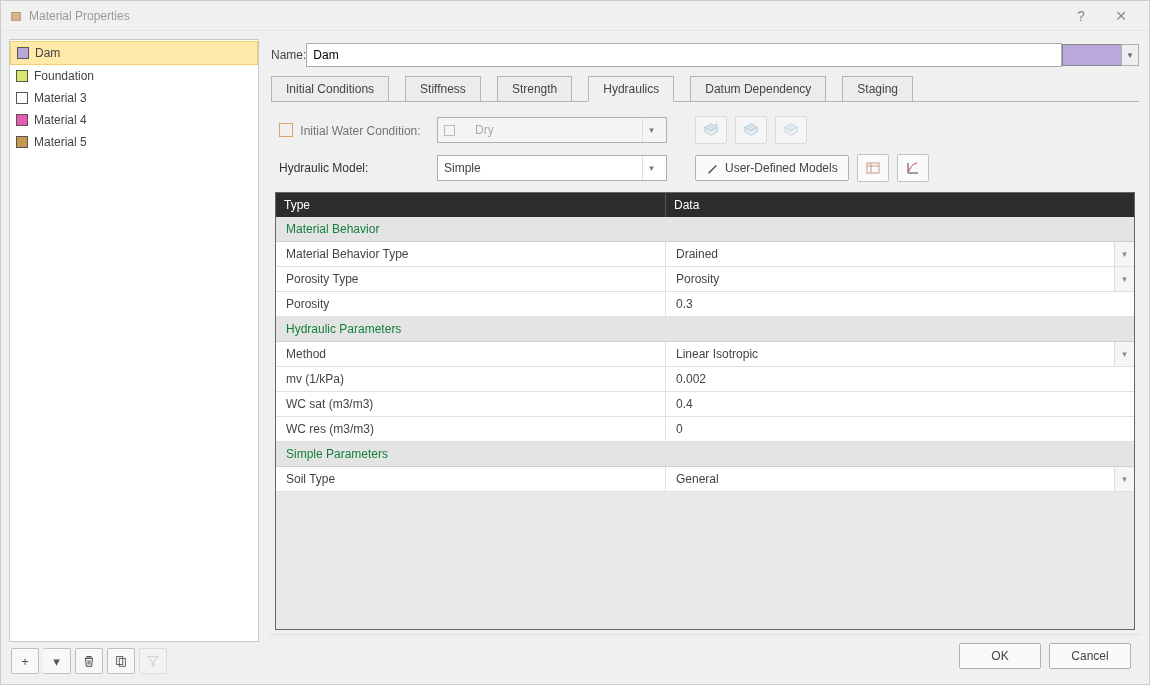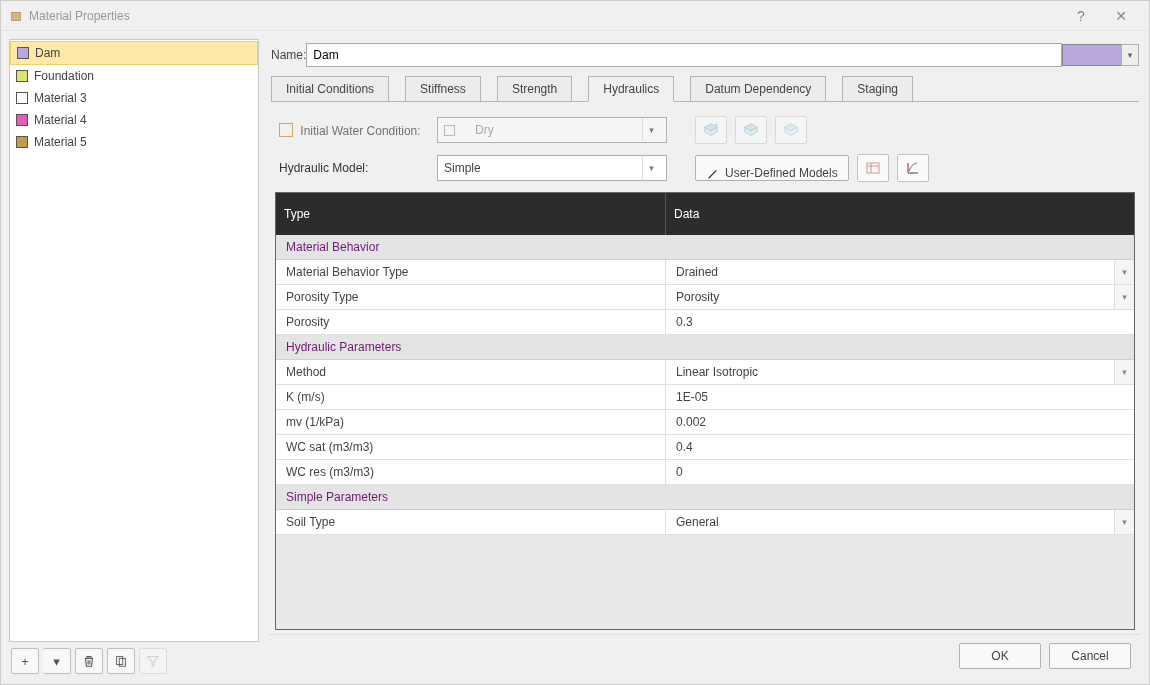--- a/index.html
+++ b/index.html
@@ -166,41 +166,41 @@
 
   .icon-btn {
     width: 32px; height: 28px; border: 1px solid #c3c3c3; background: #fafafa;
     display: flex; align-items: center; justify-content: center; cursor: pointer;
     border-radius: 2px;
   }
   .icon-btn.disabled { opacity: 0.5; cursor: default; }
 
   .btn {
     height: 26px; padding: 0 10px; border: 1px solid #b0b0b0; background: #fafafa;
-    display: flex; align-items: flex-end; gap: 6px; cursor: pointer; border-radius: 2px;
+    display: flex; align-items: center; gap: 6px; cursor: pointer; border-radius: 2px;
   }
 
   .grid-wrap {
     flex: 1; border: 1px solid #666;
     background: #e9e9e9;
     display: flex; flex-direction: column;
     min-height: 0;
     margin: 0 2px;
   }
   .ghead {
     display: flex; background: #2c2c2c; color: #fff; font-weight: normal;
   }
-  .ghead .gc { padding: 14px 8px; }
+  .ghead .gc { padding: 5px 8px; }
   .gc.type { width: 390px; border-right: 1px solid #555; }
   .gc.data { flex: 1; }
   .gbody {
     flex: 1; overflow: auto; background: #e9e9e9;
   }
   .section {
-    background: #e4e4e4; padding: 5px 10px; color: #701a75;
+    background: #e4e4e4; padding: 5px 10px; color: #15803d;
     border-bottom: 1px solid #cfcfcf;
   }
   .gr {
     display: flex; background: #fff; border-bottom: 1px solid #e0e0e0;
   }
   .gr .gc { padding: 5px 10px; }
   .gr .type { width: 390px; border-right: 1px solid #e0e0e0; }
   .gr .data { flex: 1; position: relative; }
   .dd-indicator {
     position: absolute; right: 0; top: 0; bottom: 0; width: 20px;
@@ -389,24 +389,20 @@
               <div class="gr">
                 <div class="gc type">Porosity</div>
                 <div class="gc data">0.3</div>
               </div>
               <div class="section">Hydraulic Parameters</div>
               <div class="gr has-dd">
                 <div class="gc type">Method</div>
                 <div class="gc data">Linear Isotropic<span class="dd-indicator">▾</span></div>
               </div>
               <div class="gr">
-                <div class="gc type">K (m/s)</div>
-                <div class="gc data">1E-05</div>
-              </div>
-              <div class="gr">
                 <div class="gc type">mv (1/kPa)</div>
                 <div class="gc data">0.002</div>
               </div>
               <div class="gr">
                 <div class="gc type">WC sat (m3/m3)</div>
                 <div class="gc data">0.4</div>
               </div>
               <div class="gr">
                 <div class="gc type">WC res (m3/m3)</div>
                 <div class="gc data">0</div>

